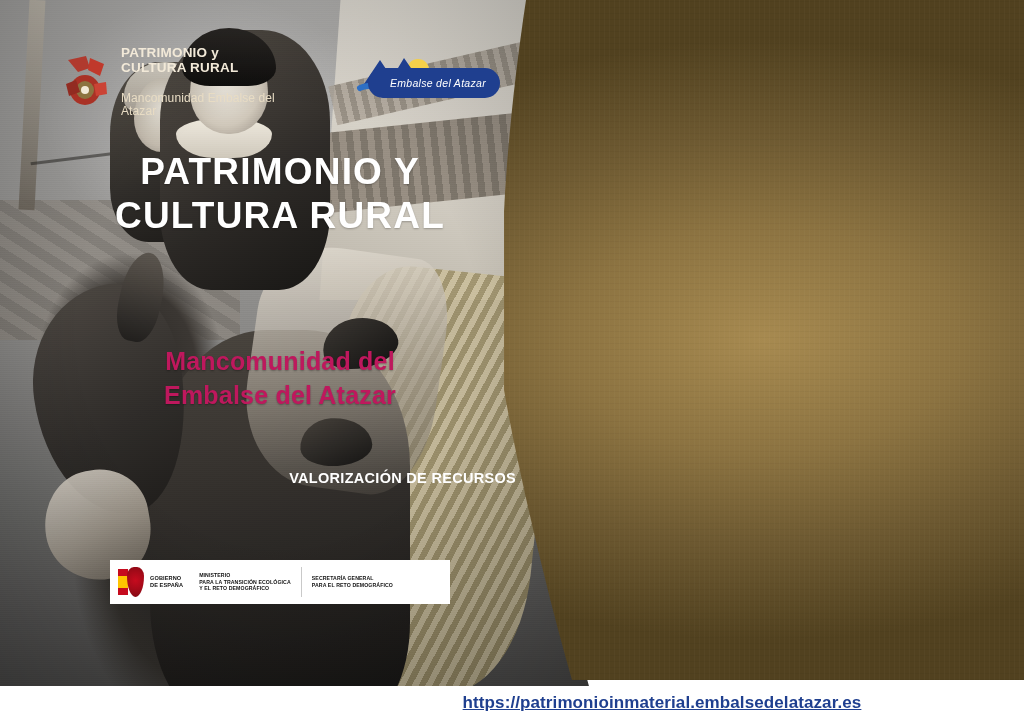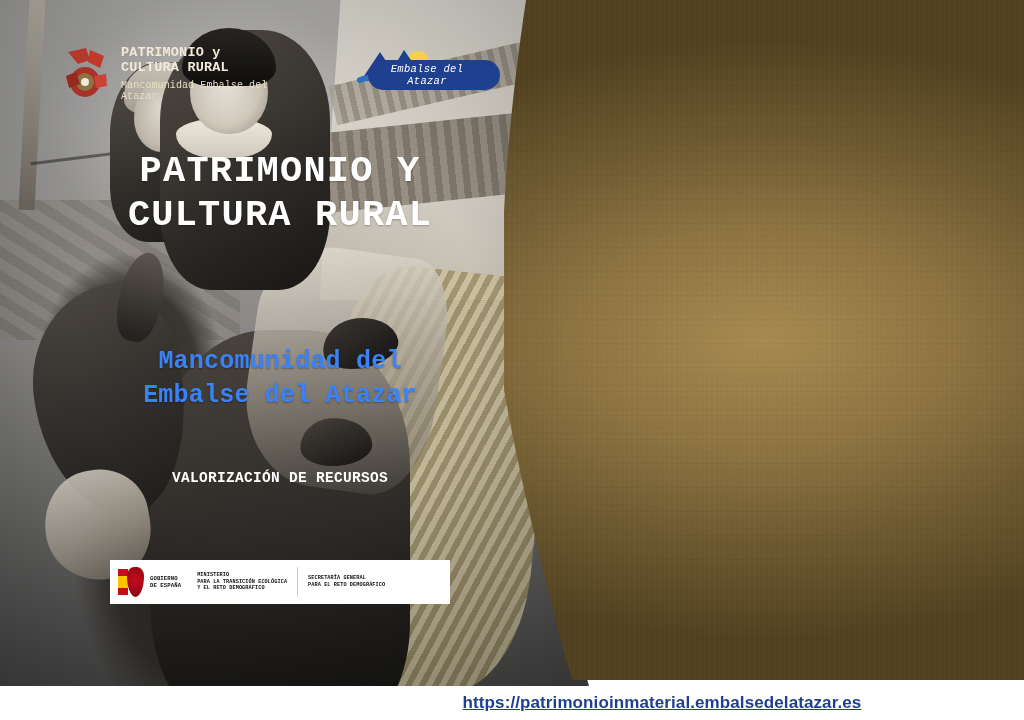--- a/index.html
+++ b/index.html
@@ -237,21 +237,20 @@
     opacity: 0.55;
   }
   .panel-inner {
     position: absolute;
     left: 60px;
     top: 0;
     width: 440px;
     height: 680px;
     text-align: center;
     color: #ffffff;
-    font-family: Liberation Mono, monospace;
   }
 
   
   .logo-row {
     position: absolute;
     top: 46px;
     left: 0;
     width: 440px;
     display: flex;
     align-items: center;
@@ -280,25 +279,25 @@
     display: block;
   }
   .logo-pcr-text .l2 {
     font-size: 13.5px;
     font-weight: bold;
     color: #f2e9d8;
     letter-spacing: 0.2px;
     display: block;
   }
   .logo-pcr-text .l3 {
-    font-size: 10px;
+    font-size: 12px;
     color: #e8dcc4;
     letter-spacing: 0.1px;
     display: block;
-    margin-top: 6px;
+    margin-top: 17px;
   }
   .logo-atazar {
     width: 160px;
     height: 56px;
     position: relative;
   }
   .logo-atazar-box {
     position: absolute;
     left: 28px;
     top: 14px;
@@ -342,36 +341,37 @@
     text-shadow: 0 1px 2px rgba(0,0,0,0.25);
   }
 
   .subtitle-yellow {
     position: absolute;
     top: 345px;
     left: 0;
     width: 440px;
     font-size: 25px;
     font-weight: bold;
-    color: #3b82f6;
+    color: #be185d;
     line-height: 1.35;
     letter-spacing: 0.2px;
     text-shadow: 0 1px 2px rgba(0,0,0,0.3);
   }
 
   .tagline {
     position: absolute;
     top: 468px;
-    left: 0;
+    left: 16px;
     width: 440px;
     font-size: 14.5px;
     font-weight: bold;
     color: #ffffff;
     line-height: 1.5;
     letter-spacing: 0.3px;
+    text-align: right;
   }
 
   
   .gov-strip {
     position: absolute;
     top: 560px;
     left: 50px;
     width: 340px;
     height: 44px;
     background: #ffffff;

